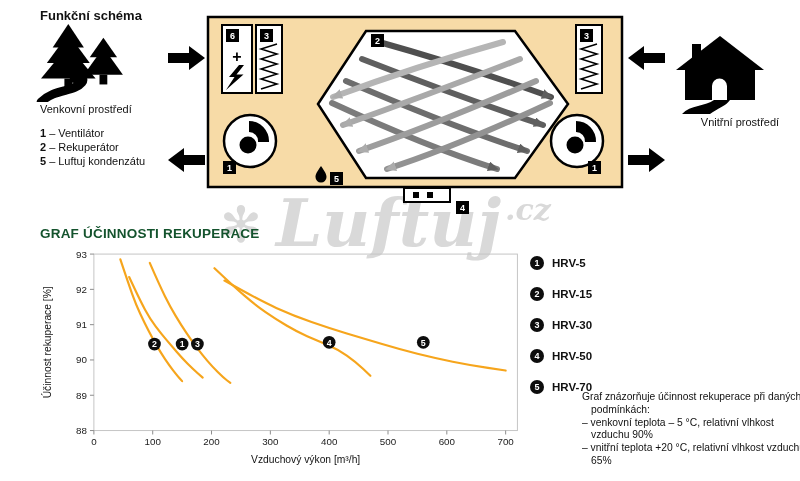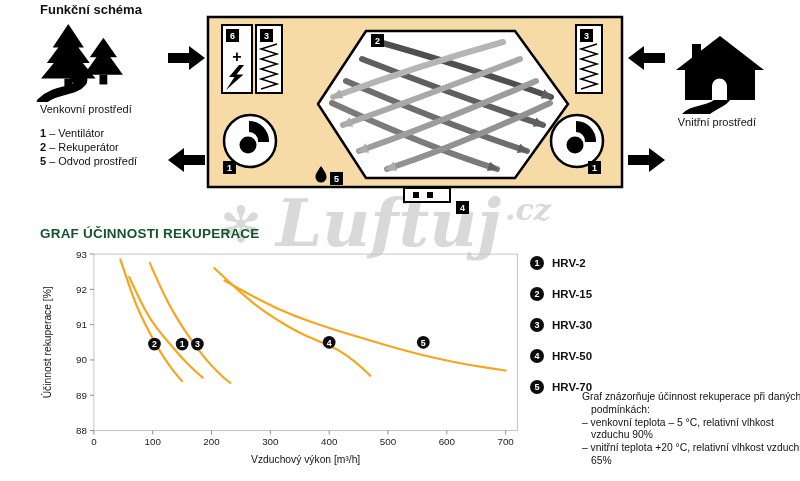--- a/index.html
+++ b/index.html
@@ -1,23 +1,23 @@
 <!DOCTYPE html>
 <html><head>
 <meta charset="utf-8">
 <style>
   *{margin:0;padding:0;box-sizing:border-box}
   html,body{width:800px;height:481px}
   body{position:relative;font-family:"Liberation Sans",sans-serif;background:#fff;color:#111;overflow:hidden}
   svg{font-family:"Liberation Sans",sans-serif}
   .abs{position:absolute}
-  .schema-title{left:40px;top:2px;font-size:13px;font-weight:bold;z-index:2}
+  .schema-title{left:40px;top:8px;font-size:13px;font-weight:bold;z-index:2}
   .env-label{font-size:11px;color:#111;z-index:2}
   .outdoor-label{left:40px;top:103px}
-  .indoor-label{left:668px;top:116px;width:88px;text-align:right}
+  .indoor-label{left:696px;top:116px;width:88px;text-align:center}
   .legend-list{left:40px;top:126px;width:140px;font-size:11px;line-height:14px;z-index:2}
   .legend-item{padding-left:14px;text-indent:-14px}
   .legend-item .ln{font-weight:bold}
   .legend-item .sep{margin:0 3px}
   .chart-title{left:40px;top:226px;color:#14532d;font-weight:bold;font-size:13.5px;letter-spacing:.2px;z-index:3}
   .watermark{left:220px;top:190px;display:flex;align-items:flex-start;color:#d9d9d9;z-index:0;white-space:nowrap}
   .wm-logo{font-size:50px;margin-top:10px;line-height:1}
   .wm-text{font-family:"DejaVu Serif",serif;font-style:italic;font-weight:bold;font-size:66px;line-height:1;margin-left:14px}
   .wm-cz{font-family:"DejaVu Serif",serif;font-style:italic;font-weight:bold;font-size:30px;vertical-align:26px;margin-left:4px}
   .unit-svg{left:165px;top:14px;z-index:1}
@@ -46,21 +46,21 @@
     <polygon points="70,24 50,52 90,52"></polygon>
     <rect x="66" y="52" width="8" height="10"></rect>
   </g>
   <path d="M6,80 C20,66 40,70 48,60 C52,55 44,52 40,56" stroke="#000" stroke-width="9" fill="none" stroke-linecap="round"></path>
 </svg>
 <div class="abs env-label outdoor-label">Venkovní prostředí</div>
 
 <div class="abs legend-list">
   <div class="legend-item"><span class="ln">1</span><span class="sep">–</span><span>Ventilátor</span></div>
   <div class="legend-item"><span class="ln">2</span><span class="sep">–</span><span>Rekuperátor</span></div>
-  <div class="legend-item"><span class="ln">5</span><span class="sep">–</span><span>Odvod prostředí</span></div>
+  <div class="legend-item"><span class="ln">5</span><span class="sep">–</span><span>Luftuj kondenzátu</span></div>
 </div>
 
 <svg class="abs unit-svg" width="500" height="202" viewBox="0 0 500 202">
   <defs>
     <marker id="ah-dark" markerUnits="userSpaceOnUse" markerWidth="16" markerHeight="16" refX="9" refY="5" orient="auto">
       <path d="M0,0 L11,5 L0,10 Z" fill="#5f5f5f"></path>
     </marker>
     <marker id="ah-light" markerUnits="userSpaceOnUse" markerWidth="16" markerHeight="16" refX="9" refY="5" orient="auto">
       <path d="M0,0 L11,5 L0,10 Z" fill="#acacac"></path>
     </marker>
@@ -221,21 +221,21 @@
     <text x="162.6" y="103.0999999999999" text-anchor="middle" font-size="9" font-weight="bold" fill="#fff">3</text>
     <circle cx="297" cy="98" r="6.5" fill="#0d0d0d"></circle>
     <text x="297" y="101.3" text-anchor="middle" font-size="9" font-weight="bold" fill="#fff">4</text>
     <circle cx="393" cy="98" r="6.5" fill="#0d0d0d"></circle>
     <text x="393" y="101.3" text-anchor="middle" font-size="9" font-weight="bold" fill="#fff">5</text>
   </svg>
 
 <div class="abs legend-panel">
   <div class="lg-row">
       <span class="lg-dot">1</span>
-      <span class="lg-label">HRV-2</span>
+      <span class="lg-label">HRV-5</span>
     </div>
   <div class="lg-row">
       <span class="lg-dot">2</span>
       <span class="lg-label">HRV-15</span>
     </div>
   <div class="lg-row">
       <span class="lg-dot">3</span>
       <span class="lg-label">HRV-30</span>
     </div>
   <div class="lg-row">

